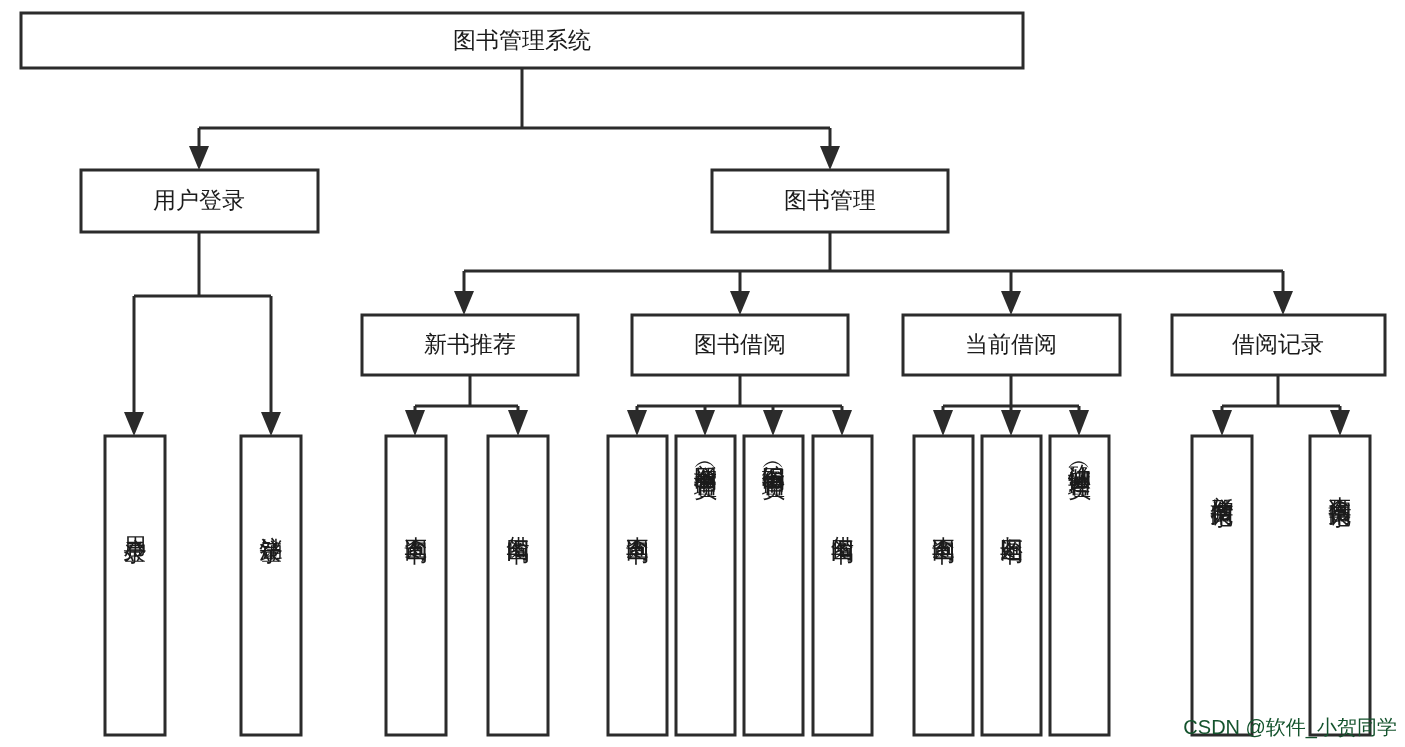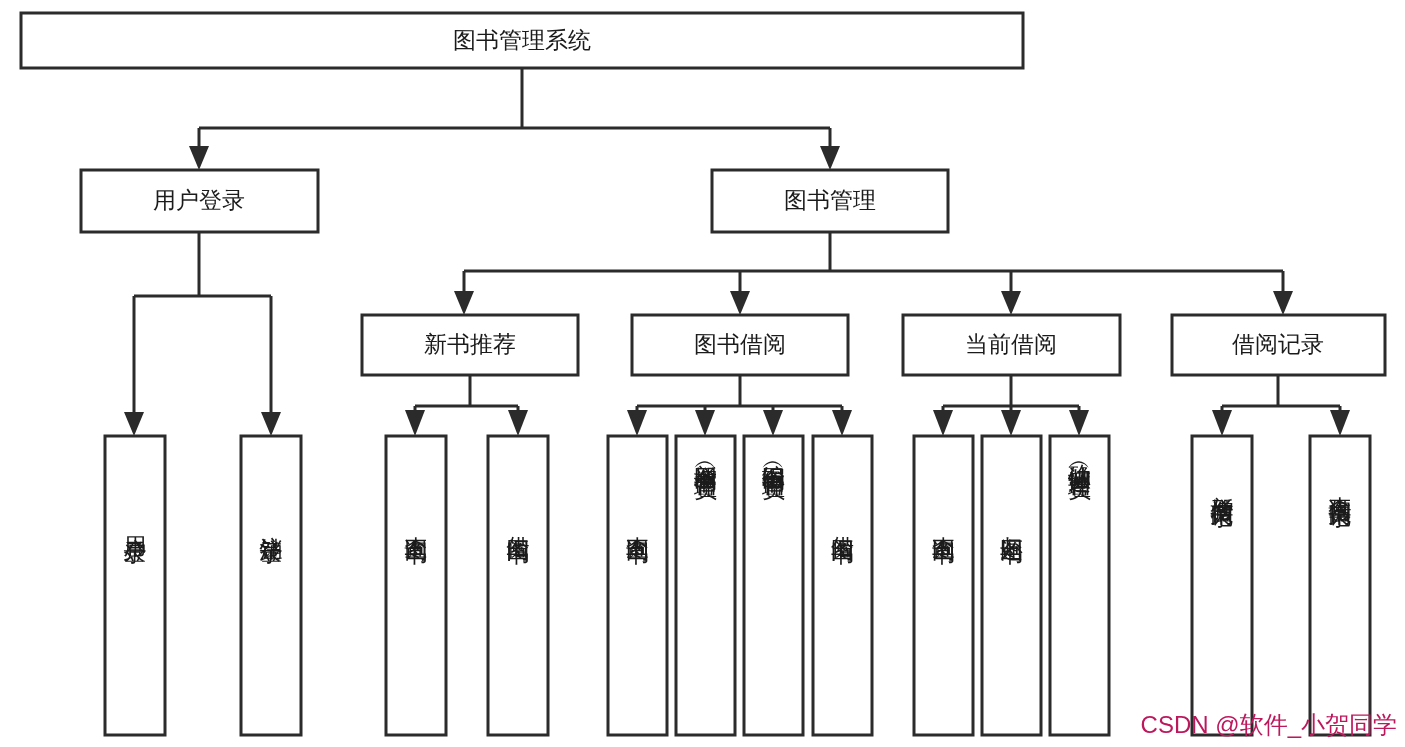--- a/index.html
+++ b/index.html
@@ -65,22 +65,22 @@
     color: #1b1b1b;
     line-height: 1.0;
     letter-spacing: 2px;
     white-space: nowrap;
   }
   .watermark {
     position: absolute;
     right: 8px;
     bottom: 6px;
     font-family: "Liberation Sans", "DejaVu Sans", sans-serif;
-    font-size: 24px;
-    color: #be185d;
+    font-size: 20px;
+    color: #14532d;
     white-space: nowrap;
     user-select: none;
   }
 </style>
 </head>
 <body>
 
 <div id="chart-root">
 
   <svg class="flow" viewBox="0 0 1405 747">

